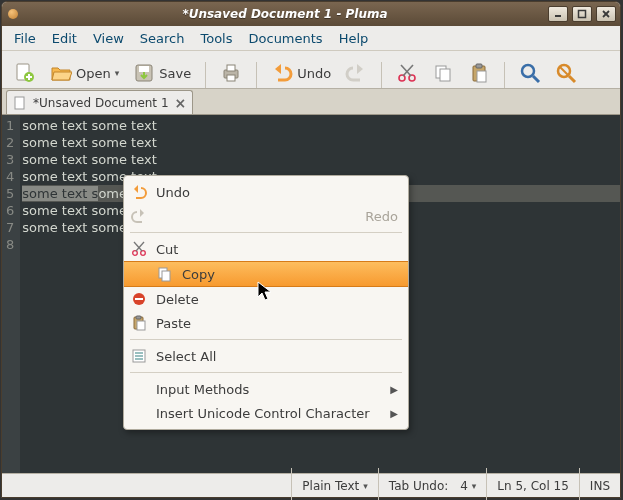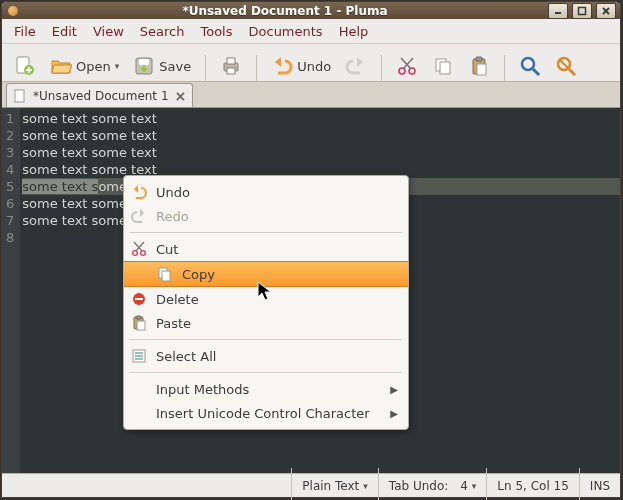--- a/index.html
+++ b/index.html
@@ -1,28 +1,28 @@
 <!DOCTYPE html>
 <html><head>
 <meta charset="utf-8">
 <style>
 * { margin: 0; padding: 0; box-sizing: border-box; font-family: "DejaVu Sans", "Liberation Sans", sans-serif; }
 body { background: #333; width: 623px; height: 500px; overflow: hidden; position: relative; }
 
 
 .window { position: absolute; left: 1px; top: 1px; width: 620px; height: 497px; border: 1px solid #4a3d2e; border-radius: 6px 6px 0 0; background: #edecea; display: flex; flex-direction: column; }
-.titlebar { height: 17px; background: linear-gradient(#7a6650, #5b4a37); border-radius: 5px 5px 0 0; display: flex; align-items: center; color: #fff; font-size: 12px; font-weight: bold; padding: 0 4px; }
+.titlebar { height: 24px; background: linear-gradient(#7a6650, #5b4a37); border-radius: 5px 5px 0 0; display: flex; align-items: center; color: #fff; font-size: 12px; font-weight: bold; padding: 0 4px; font-style: italic; }
 .title-dot { width: 10px; height: 10px; border-radius: 5px; background: radial-gradient(circle at 35% 30%, #f5c27a, #c28032); margin: 0 4px 0 2px; }
 .title-text { flex: 1; text-align: center; text-shadow: 0 1px 0 rgba(0,0,0,.4); }
 .title-btns { display: flex; gap: 4px; }
 .title-btn { width: 20px; height: 16px; background: linear-gradient(#efe9de,#cbc3b2); border: 1px solid #4a3d2e; border-radius: 2px; display:flex; align-items:center; justify-content:center; cursor:pointer; }
 .title-btn svg { width:10px; height:10px; }
 
 .menubar { height: 25px; background: #edecea; display: flex; align-items: center; padding: 0 4px; border-bottom: 1px solid #cfcabf; }
-.menu-item { padding: 3px 8px; font-size: 13px; color: #7f1d1d; cursor: pointer; border-radius: 3px; }
+.menu-item { padding: 3px 8px; font-size: 13px; color: #0c4a6e; cursor: pointer; border-radius: 3px; }
 
 .toolbar { height: 38px; background: #edecea; display: flex; align-items: flex-end; padding: 0 6px; border-bottom: 1px solid #b5b0a4; gap: 2px; }
 .tb-btn { display: flex; align-items: center; gap: 4px; padding: 4px 6px; border-radius: 3px; cursor: pointer; font-size: 13px; color: #3c3c3c; }
 .tb-sep { width: 1px; height: 26px; background: #c6c1b6; margin: 0 6px; }
 .tb-ico { width: 22px; height: 22px; display:flex; align-items:center; justify-content:center; }
 
 .tabbar { height: 26px; background: #d7d3c8; display: flex; align-items: flex-end; padding: 0 4px; border-bottom: 1px solid #9d9789; }
 .tab { background: #edecea; border: 1px solid #9d9789; border-bottom: none; border-radius: 3px 3px 0 0; padding: 3px 6px; display: flex; align-items: center; gap: 6px; font-size: 12px; color: #3c3c3c; height: 24px; margin-top: 39px; }
 .tab .tab-close { font-weight: bold; color: #666; cursor: pointer; font-size: 14px; line-height: 1; }
 
@@ -36,21 +36,21 @@
 
 .statusbar { height: 24px; background: #edecea; border-top: 1px solid #b5b0a4; display: flex; align-items: center; font-size: 12px; color: #3c3c3c; }
 .sb-spacer { flex: 1; }
 .sb-cell { padding: 18px 10px; display:flex; align-items:center; gap:4px; border-left: 1px solid #c6c1b6; height: 100%; }
 .sb-cell:first-of-type { border-left: none; }
 .chev { font-size: 9px; color: #555; }
 
 
 .ctx { position: absolute; left: 123px; top: 175px; width: 286px; background: #f8f6f2; border: 1px solid #b0ab9e; border-radius: 4px; box-shadow: 2px 3px 6px rgba(0,0,0,.35); padding: 4px 0; font-size: 13px; }
 .ctx-row { display: flex; align-items: center; height: 24px; padding: 0 10px 0 6px; gap: 8px; color: #3c3c3c; cursor: pointer; }
-.ctx-row.disabled { color: #a9a49a; cursor: default; }
+.ctx-row.disabled { color: #a9a49a; cursor: default; text-align: right; }
 .ctx-row.highlight { background: linear-gradient(#fdbd5e,#f79a2f); border: 1px solid #d67b18; border-left:none; border-right:none; height: 26px; padding-left: 32px; }
 .ctx-ico { width: 18px; height: 18px; display:flex; align-items:center; justify-content:center; }
 .ctx-label { flex: 1; }
 .ctx-arrow { font-size: 10px; color: #555; }
 .ctx-sep { height: 1px; background: #d4cfc4; margin: 4px 6px; }
 
 .cursor-ptr { position: absolute; left: 257px; top: 281px; pointer-events: none; }
 </style>
 </head>
 <body>

